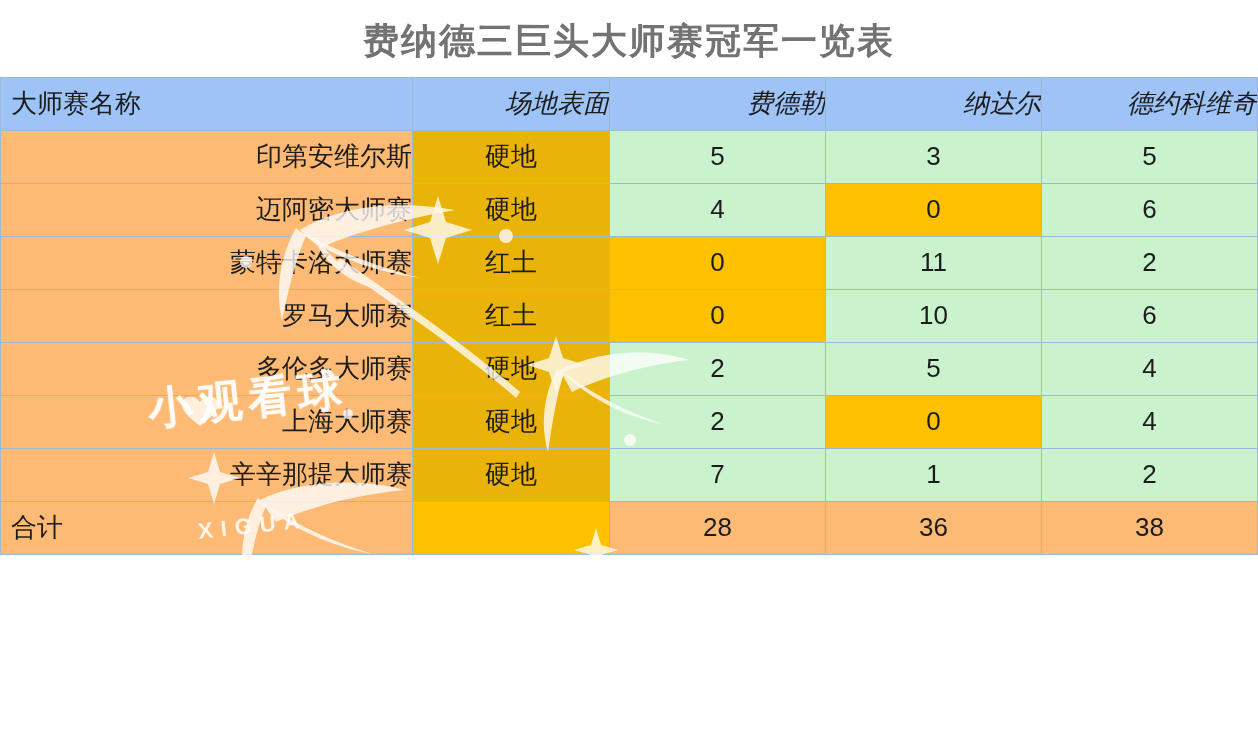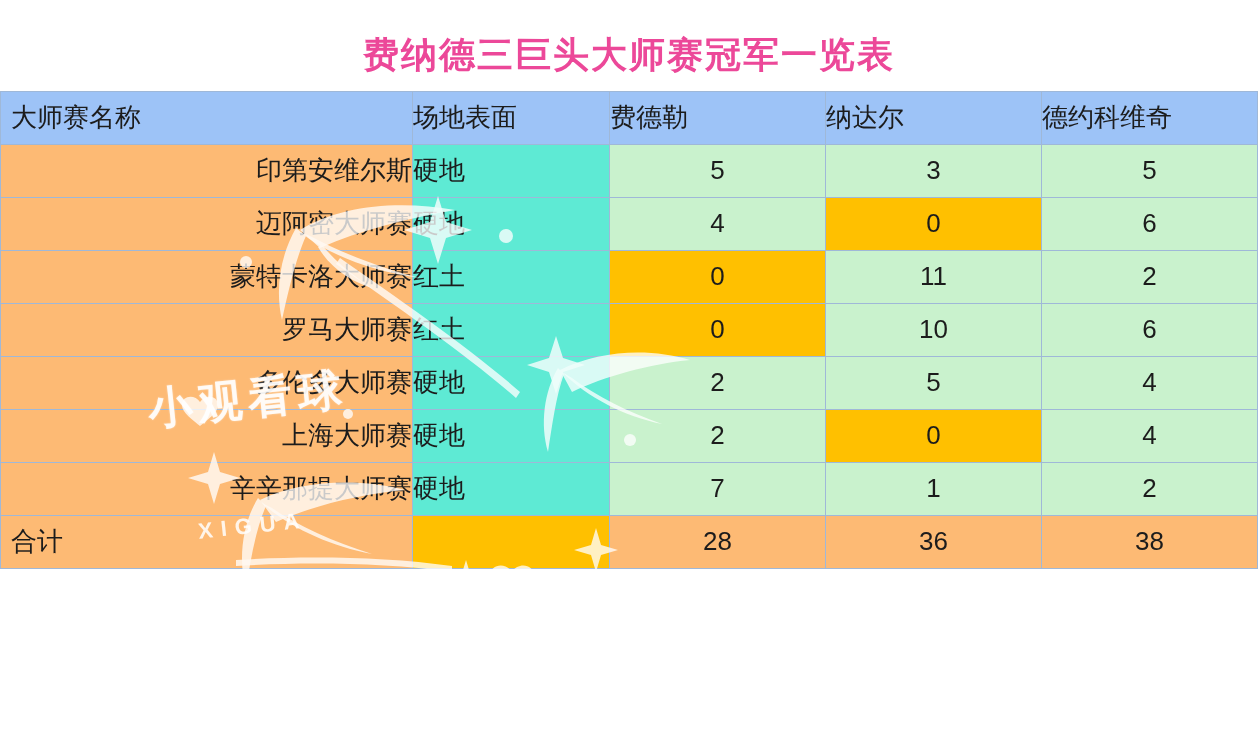--- a/index.html
+++ b/index.html
@@ -17,23 +17,23 @@
   .page {
     position: relative;
     width: 1258px;
     height: 734px;
     box-sizing: border-box;
   }
   .title {
     text-align: center;
     font-size: 36px;
     font-weight: bold;
-    color: #ec4899;
+    color: #737373;
     letter-spacing: 2px;
-    padding-top: 32px;
+    padding-top: 18px;
     padding-bottom: 12px;
     line-height: 1.3;
   }
   table.champ-table {
     border-collapse: collapse;
     width: 1258px;
     table-layout: fixed;
     padding-left: 40px;
   }
   table.champ-table td, table.champ-table th {
@@ -53,29 +53,30 @@
 
   .hdr {
     background: #9dc3f7;
     font-weight: normal;
     font-size: 27px;
   }
   .hdr.name-col {
     text-align: left;
     padding-left: 10px;
   }
-  .hdr.center { text-align: left; }
+  .hdr.center { text-align: right; font-style: italic; }
 
   td.name-cell {
     background: #fdba74;
     text-align: right;
     padding-left: 10px;
   }
   td.surface-cell {
-    background: #5eead4;
+    background: #eab308;
+    text-align: center;
   }
   td.num {
     background: #c9f2cd;
     text-align: center;
   }
   td.num.zero {
     background: #ffc000;
   }
   td.num.white {
     background: #ffffff;

